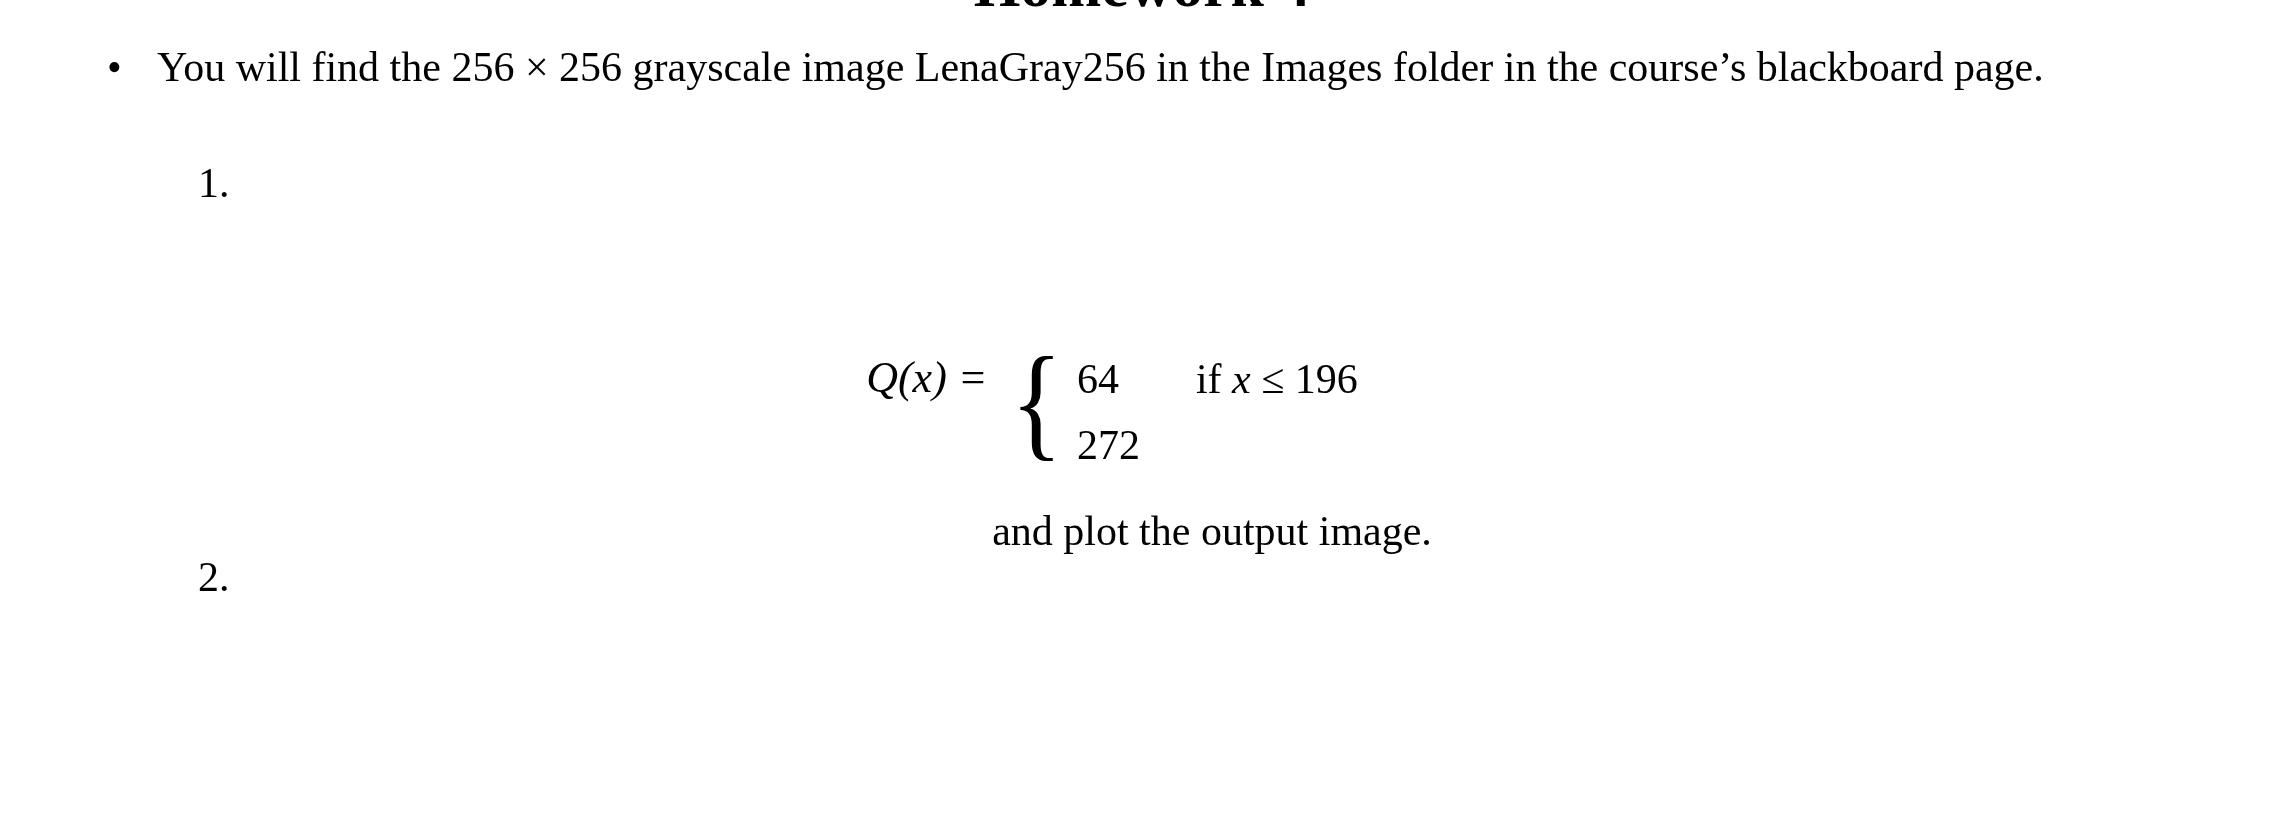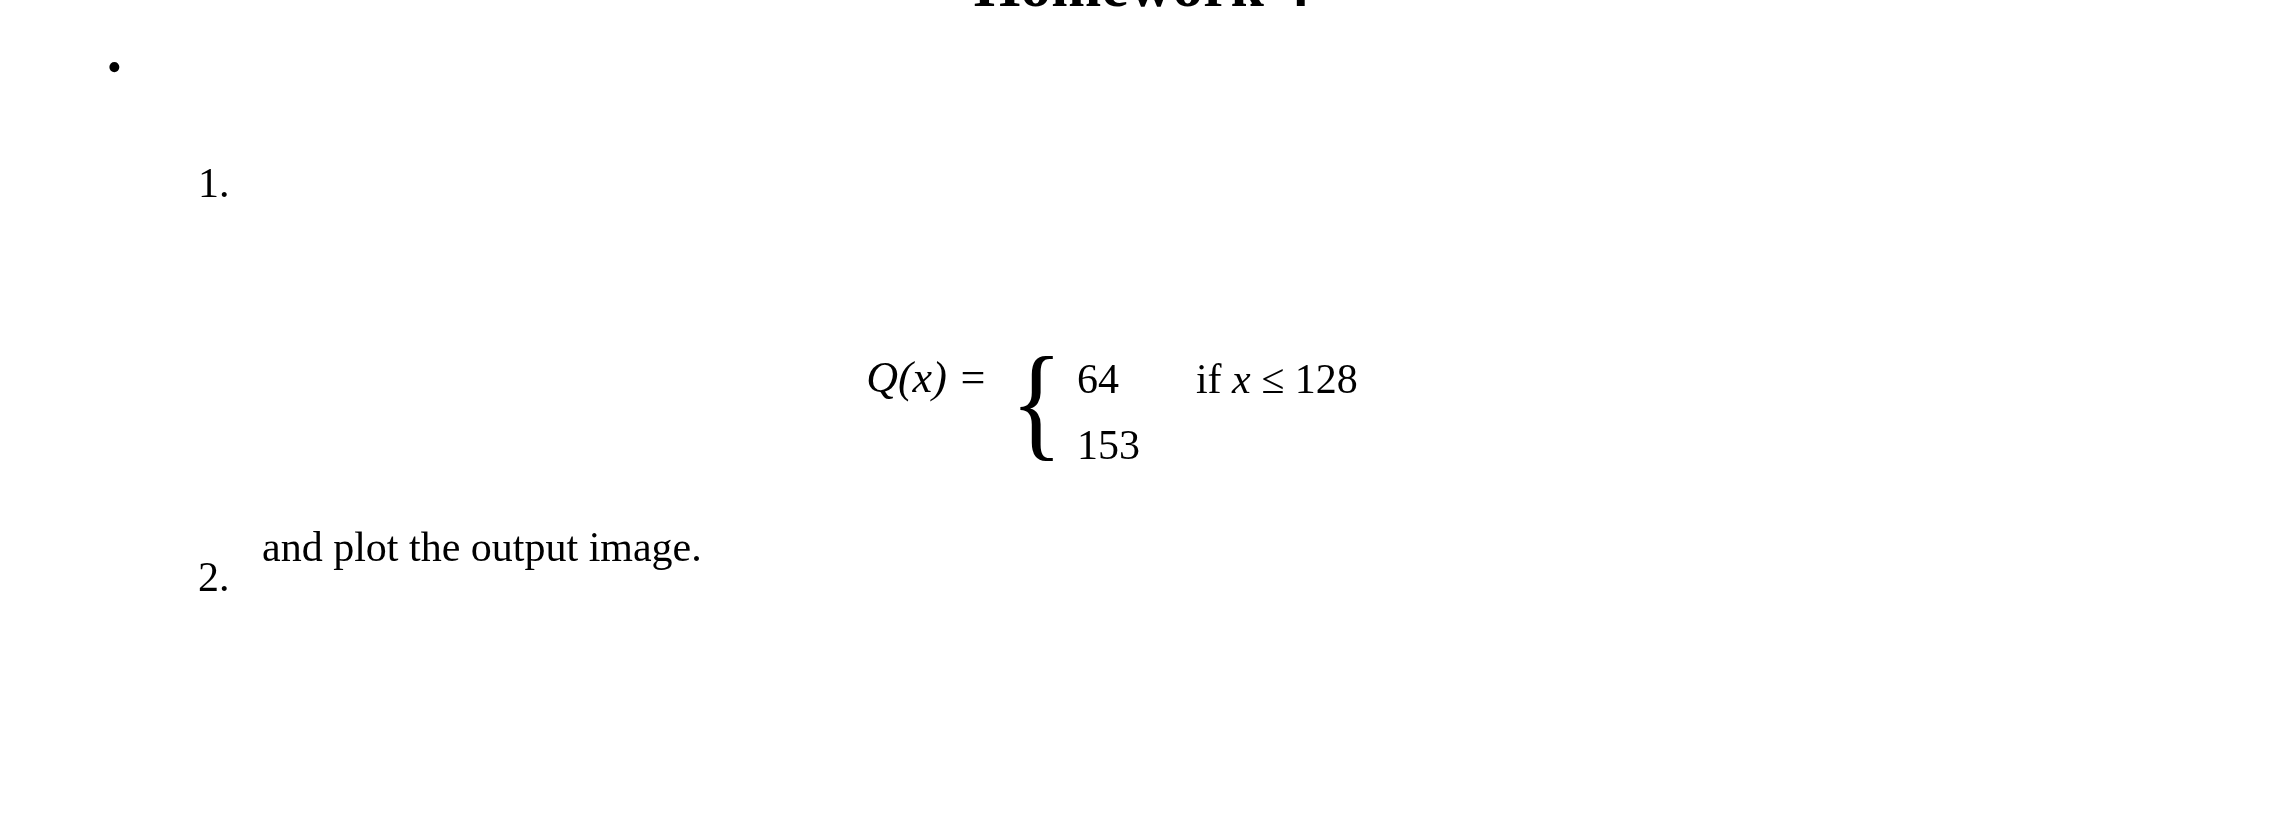--- a/index.html
+++ b/index.html
@@ -100,25 +100,25 @@
     position: absolute;
     left: 0;
     top: 394px;
     width: 1965px;
   }
 
   
   .continuation {
     position: absolute;
     left: 262px;
-    top: 516px;
+    top: 500px;
     width: 1900px;
     font-size: 42px;
     line-height: 63px;
-    text-align: left;
+    text-align: center;
   }
 
   
   .equation {
     position: absolute;
     left: 0;
     top: 352px;
     width: 2284px;
     display: flex;
     justify-content: center;
@@ -160,20 +160,21 @@
 
 <div class="title-clip">
   <div class="title">Homework 4</div>
 </div>
 
 <div class="content">
 
   <ul class="bullet-list" style="list-style:none;margin:0;padding:0;">
     <li class="bullet-item">
       <span class="bullet-marker">•</span>
+      <span>You will find the 256 × 256 grayscale image LenaGray256 in the Images folder in the course’s blackboard page.</span>
     </li>
   </ul>
 
   <ol class="num-list" style="list-style:none;margin:0;padding:0;">
 
     <li class="num-item">
       <span class="num-marker">1.</span>
     </li>
 
     <li class="num-item num-item--second">
@@ -181,22 +182,22 @@
     </li>
   </ol>
 
   <div class="equation">
     <div class="eq-inner">
       <span class="eq-lhs">Q(x) =</span>
       <span class="eq-brace">{</span>
       <span class="eq-cases">
         <span class="eq-val">64</span>
         <span class="eq-cond">
-          <span>if</span><span>&nbsp;</span><span class="mvar">x</span><span>&nbsp;</span><span>≤</span><span>&nbsp;</span><span>128</span>
+          <span>if</span><span>&nbsp;</span><span class="mvar">x</span><span>&nbsp;</span><span>≤</span><span>&nbsp;</span><span>196</span>
         </span>
-        <span class="eq-val">153</span>
+        <span class="eq-val">272</span>
       </span>
     </div>
   </div>
 
   <div class="continuation">and plot the output image.</div>
 
 </div>
 
 </body></html>

